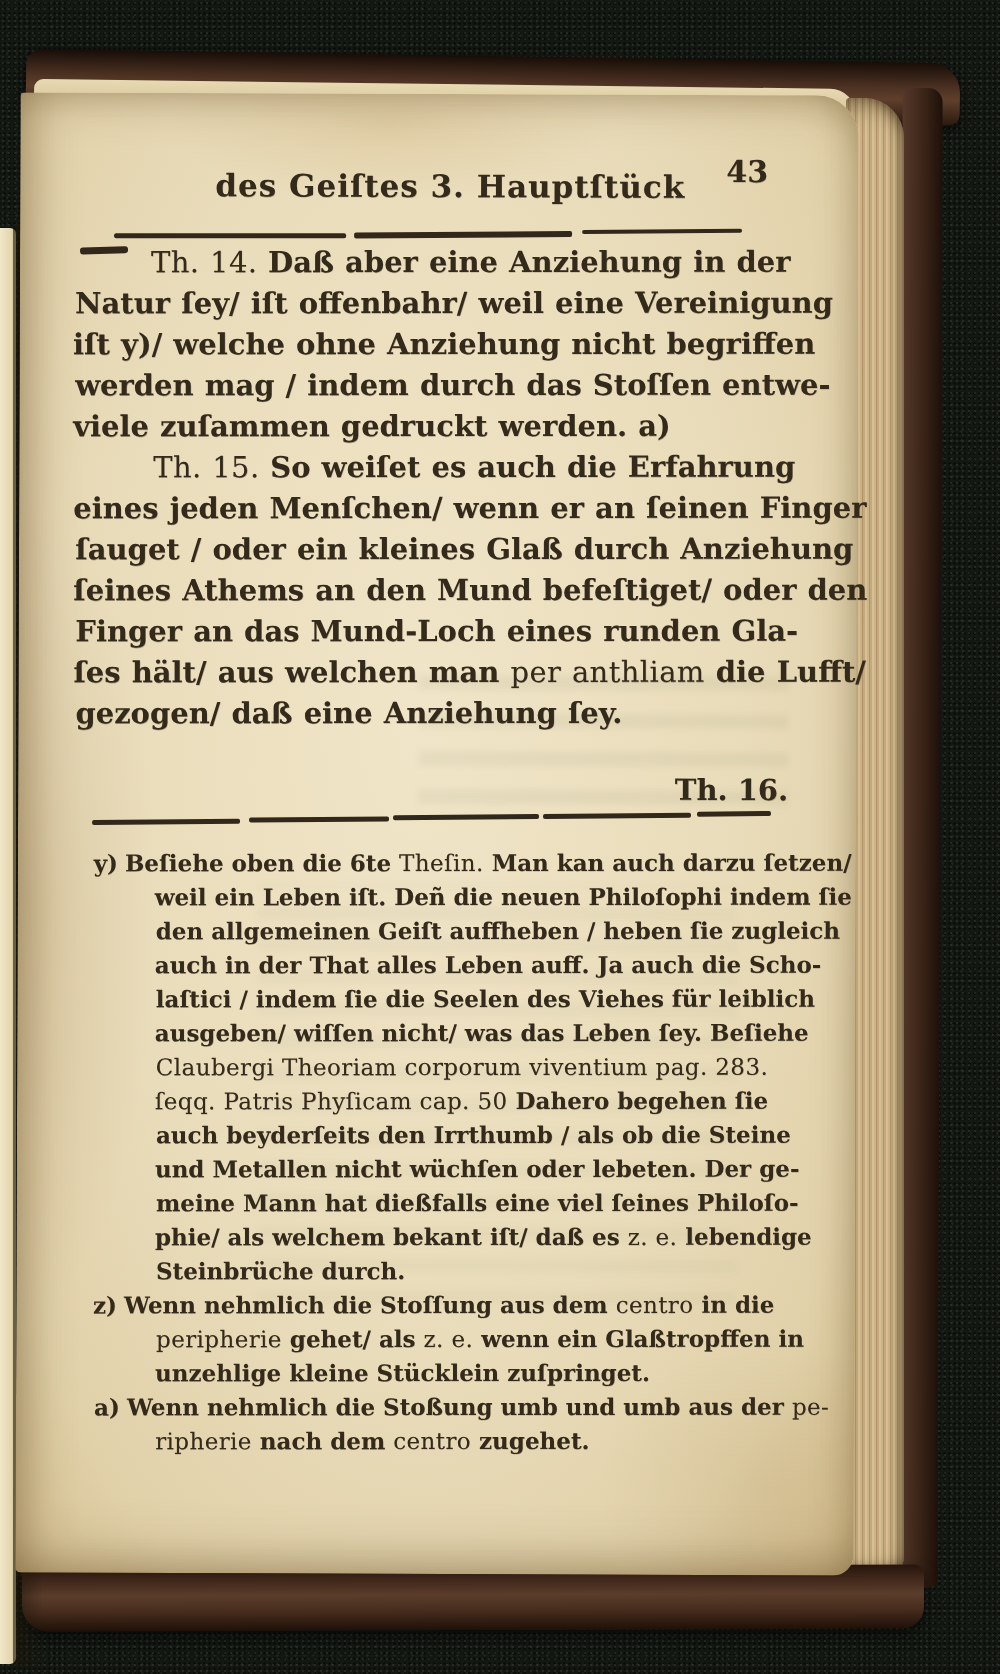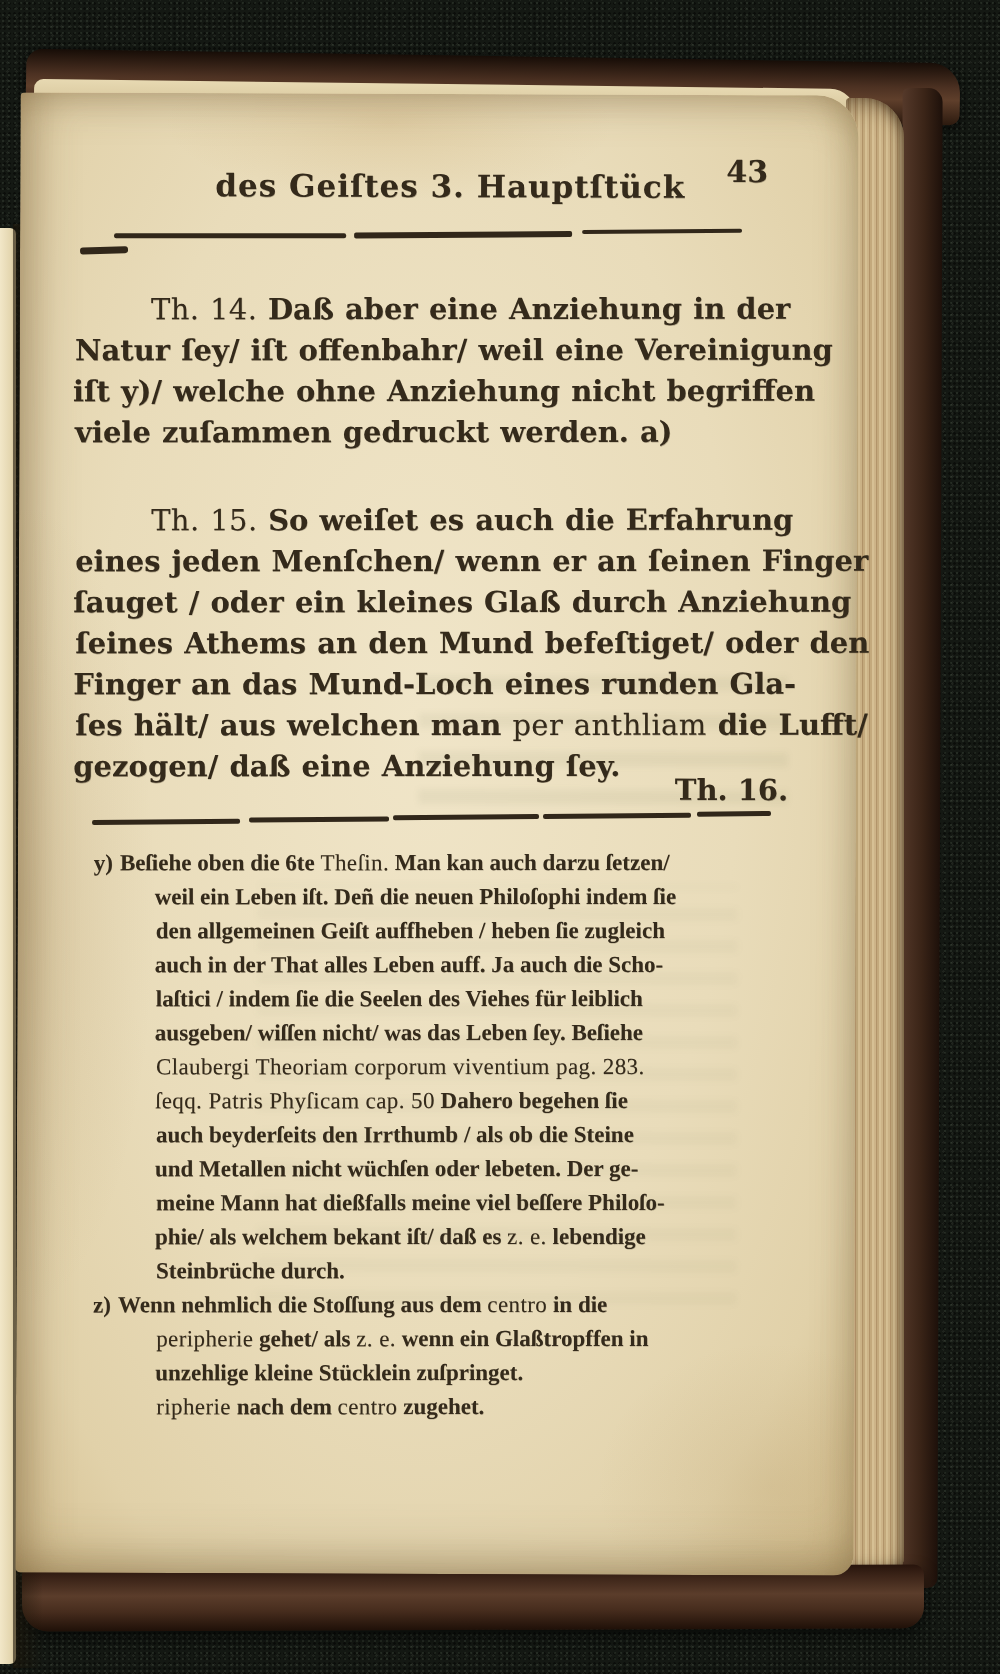--- a/index.html
+++ b/index.html
@@ -113,21 +113,21 @@
 
   
   .main-text{
     position:absolute;left:54px;top:148px;width:744px;
     font-size:29px;line-height:41px;font-weight:bold;
     word-spacing:1px;
     text-shadow:.4px .6px 0 rgba(50,38,20,.3);
     transform:rotate(-0.25deg);
   }
   .tl{height:41px;white-space:nowrap;}
-  .tl.indent{padding-left:78px;margin-top:47px;}
+  .tl.indent{padding-left:78px;}
   .tl:nth-child(even){transform:translateX(2px);}
   .roman{font-weight:normal;letter-spacing:.4px;}
   .frak{font-weight:bold;}
 
   .catchword{
     position:absolute;left:54px;top:678px;width:742px;
     text-align:right;padding-right:26px;box-sizing:border-box;
     font-size:29px;font-weight:bold;
     text-shadow:.4px .6px 0 rgba(50,38,20,.3);
   }
@@ -143,21 +143,21 @@
   .fdivider span:nth-child(4){width:148px;margin-right:6px;transform:translateY(-1px);}
   .fdivider span:nth-child(5){width:74px;transform:translateY(-2px);}
 
   
   .footnotes{
     position:absolute;left:76px;top:752px;width:724px;
     font-size:23px;line-height:34px;font-weight:bold;
     text-shadow:.3px .5px 0 rgba(50,38,20,.3);
     transform:rotate(-0.25deg);
   }
-  .fl{height:34px;white-space:nowrap;font-family:Liberation Serif, serif;}
+  .fl{height:34px;white-space:nowrap;}
   .fl.cont{padding-left:62px;}
   .fl:nth-child(odd){transform:translateX(1px);}
   .flabel{font-weight:bold;margin-right:7px;}
 </style>
 </head>
 <body>
 
 <div class="cover-top"></div>
 <div class="cover-right"></div>
 <div class="page-top-edge"></div>
@@ -177,20 +177,21 @@
     <span></span>
       <span></span>
       <span></span>
   </div>
   <div class="margin-dash"></div>
 
   <div class="main-text" id="main-text">
       <div class="tl indent"><span class="roman">Th. 14. </span><span class="frak">Daß aber eine Anziehung in der</span></div>
       <div class="tl"><span class="frak">Natur ſey/ iſt offenbahr/ weil eine Vereinigung</span></div>
       <div class="tl"><span class="frak">iſt y)/ welche ohne Anziehung nicht begriffen</span></div>
+      <div class="tl"><span class="frak">werden mag / indem durch das Stoſſen entwe-</span></div>
       <div class="tl"><span class="frak">viele zuſammen gedruckt werden. a)</span></div>
       <div class="tl indent"><span class="roman">Th. 15. </span><span class="frak">So weiſet es auch die Erfahrung</span></div>
       <div class="tl"><span class="frak">eines jeden Menſchen/ wenn er an ſeinen Finger</span></div>
       <div class="tl"><span class="frak">ſauget / oder ein kleines Glaß durch Anziehung</span></div>
       <div class="tl"><span class="frak">ſeines Athems an den Mund befeſtiget/ oder den</span></div>
       <div class="tl"><span class="frak">Finger an das Mund-Loch eines runden Gla-</span></div>
       <div class="tl"><span class="frak">ſes hält/ aus welchen man </span><span class="roman">per anthliam</span><span class="frak"> die Lufft/</span></div>
       <div class="tl"><span class="frak">gezogen/ daß eine Anziehung ſey.</span></div>
     </div>
 
@@ -208,21 +209,22 @@
       <div class="fl"><span class="flabel">y)</span><span class="frak">Beſiehe oben die 6te </span><span class="roman">Theſin.</span><span class="frak"> Man kan auch darzu ſetzen/</span></div>
       <div class="fl cont"><span class="frak">weil ein Leben iſt. Deñ die neuen Philoſophi indem ſie</span></div>
       <div class="fl cont"><span class="frak">den allgemeinen Geiſt auffheben / heben ſie zugleich</span></div>
       <div class="fl cont"><span class="frak">auch in der That alles Leben auff. Ja auch die Scho-</span></div>
       <div class="fl cont"><span class="frak">laſtici / indem ſie die Seelen des Viehes für leiblich</span></div>
       <div class="fl cont"><span class="frak">ausgeben/ wiſſen nicht/ was das Leben ſey. Beſiehe</span></div>
       <div class="fl cont"><span class="roman">Claubergi Theoriam corporum viventium pag. 283.</span></div>
       <div class="fl cont"><span class="roman">ſeqq. Patris Phyſicam cap. 50</span><span class="frak"> Dahero begehen ſie</span></div>
       <div class="fl cont"><span class="frak">auch beyderſeits den Irrthumb / als ob die Steine</span></div>
       <div class="fl cont"><span class="frak">und Metallen nicht wüchſen oder lebeten. Der ge-</span></div>
-      <div class="fl cont"><span class="frak">meine Mann hat dießfalls meine viel beſſere Philoſo-</span></div>
+      <div class="fl cont"><span class="frak">meine Mann hat dießfalls eine viel ſeines Philoſo-</span></div>
       <div class="fl cont"><span class="frak">phie/ als welchem bekant iſt/ daß es </span><span class="roman">z. e.</span><span class="frak"> lebendige</span></div>
       <div class="fl cont"><span class="frak">Steinbrüche durch.</span></div>
       <div class="fl"><span class="flabel">z)</span><span class="frak">Wenn nehmlich die Stoſſung aus dem </span><span class="roman">centro</span><span class="frak"> in die</span></div>
       <div class="fl cont"><span class="roman">peripherie</span><span class="frak"> gehet/ als </span><span class="roman">z. e.</span><span class="frak"> wenn ein Glaßtropffen in</span></div>
       <div class="fl cont"><span class="frak">unzehlige kleine Stücklein zuſpringet.</span></div>
+      <div class="fl"><span class="flabel">a)</span><span class="frak">Wenn nehmlich die Stoßung umb und umb aus der </span><span class="roman">pe-</span></div>
       <div class="fl cont"><span class="roman">ripherie</span><span class="frak"> nach dem </span><span class="roman">centro</span><span class="frak"> zugehet.</span></div>
     </div>
 </div>
 
 </body></html>

